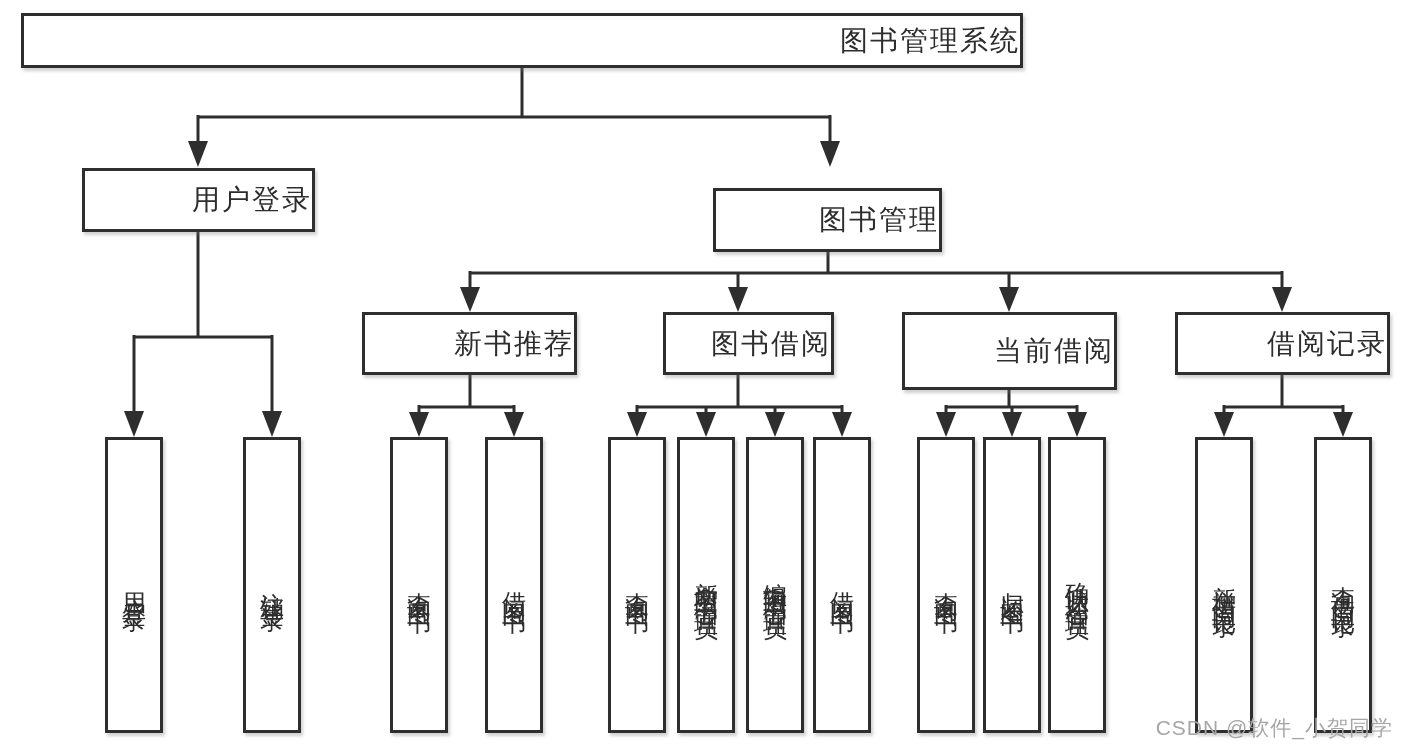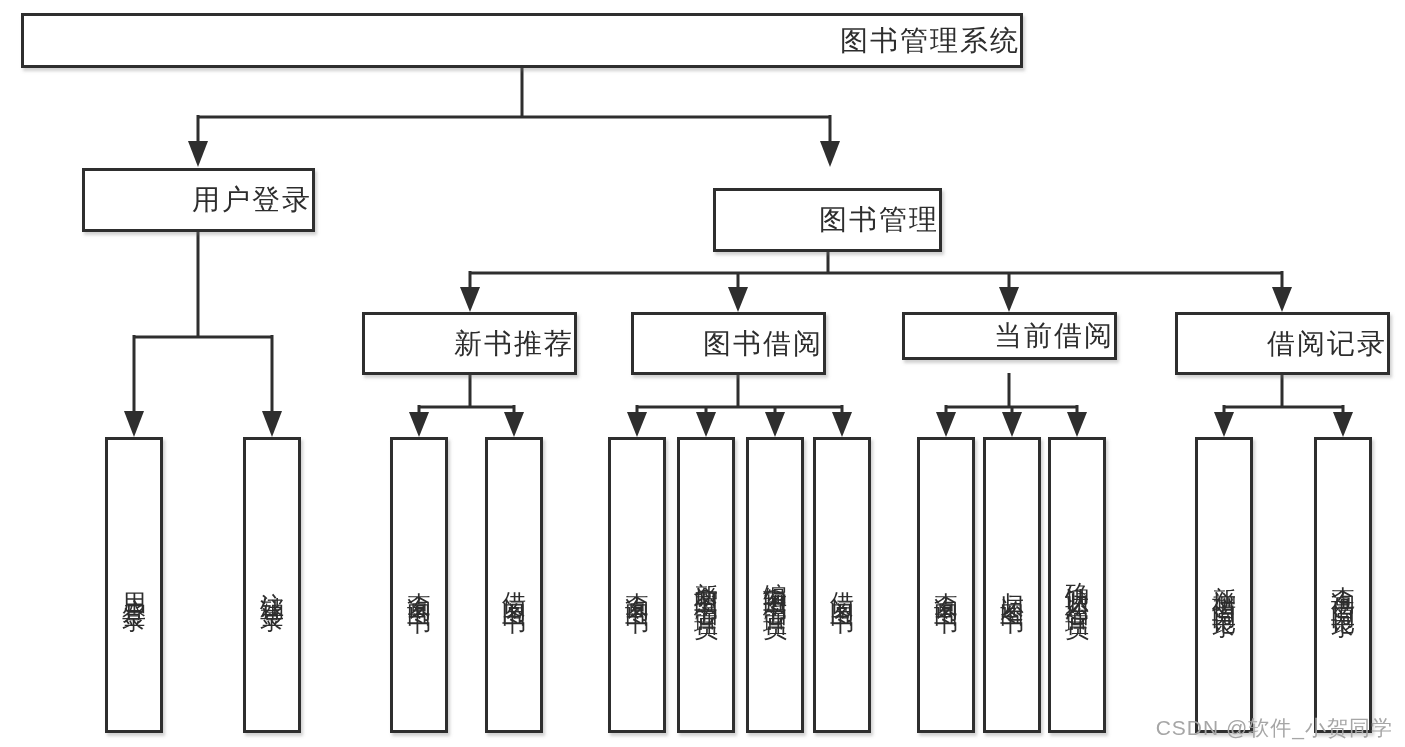--- a/index.html
+++ b/index.html
@@ -127,24 +127,24 @@
   <div class="node h-node" style="left:82px; top:168px; width:233px; height:64px;">
     <span>用户登录</span>
   </div>
   <div class="node h-node" style="left:713px; top:168px; width:229px; height:64px;margin-top:20px;">
     <span>图书管理</span>
   </div>
 
   <div class="node h-node" style="left:362px; top:312px; width:215px; height:63px;padding-left:7px;">
     <span>新书推荐</span>
   </div>
-  <div class="node h-node" style="left:631px; top:312px; width:195px; height:63px;">
+  <div class="node h-node" style="left:663px; top:312px; width:171px; height:63px;">
     <span>图书借阅</span>
   </div>
-  <div class="node h-node" style="left:902px; top:312px; width:215px; height:48px;">
+  <div class="node h-node" style="left:902px; top:312px; width:215px; height:78px;">
     <span>当前借阅</span>
   </div>
   <div class="node h-node" style="left:1175px; top:312px; width:215px; height:63px;padding-left:17px;">
     <span>借阅记录</span>
   </div>
 
   <div class="node v-node" style="left:105px; top:437px; width:58px; height:296px;">
     <span class="v-label">用户登录</span>
   </div>
   <div class="node v-node" style="left:243px; top:437px; width:58px; height:296px;">

